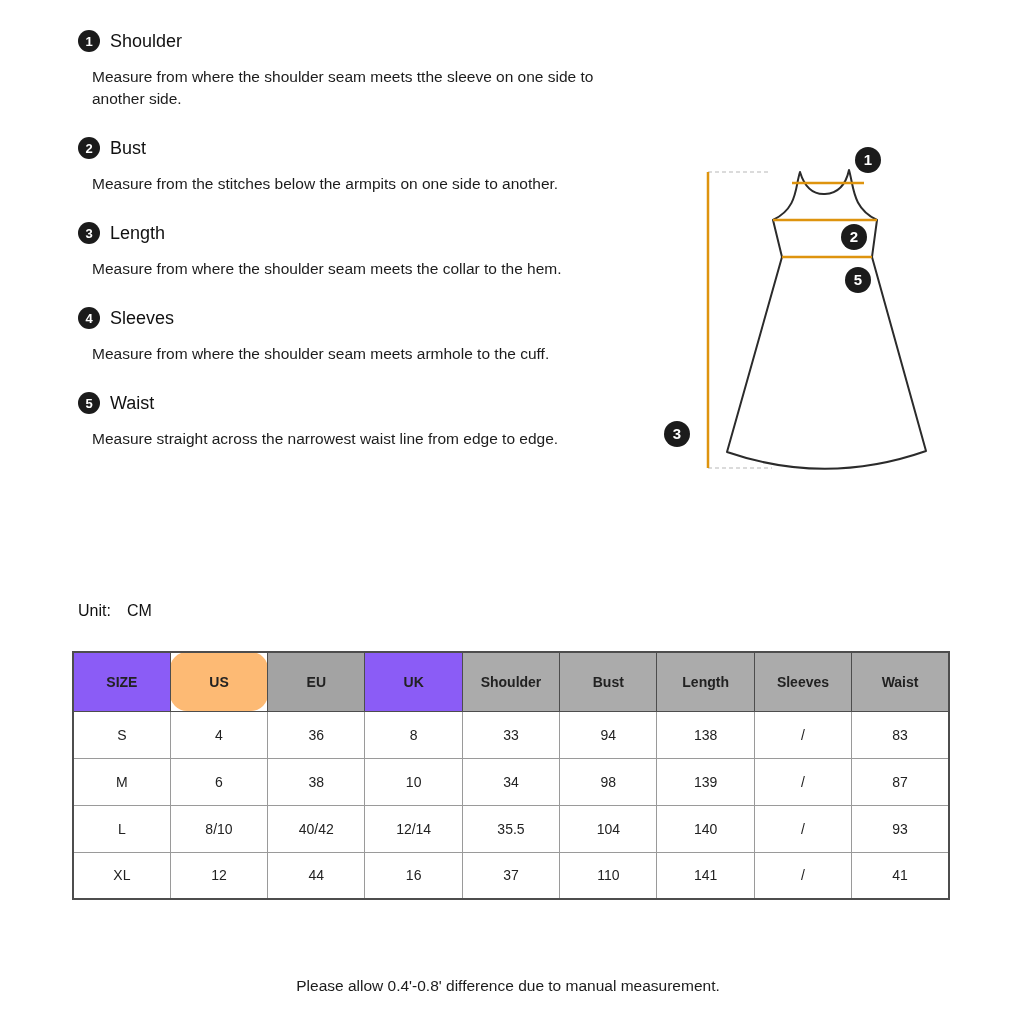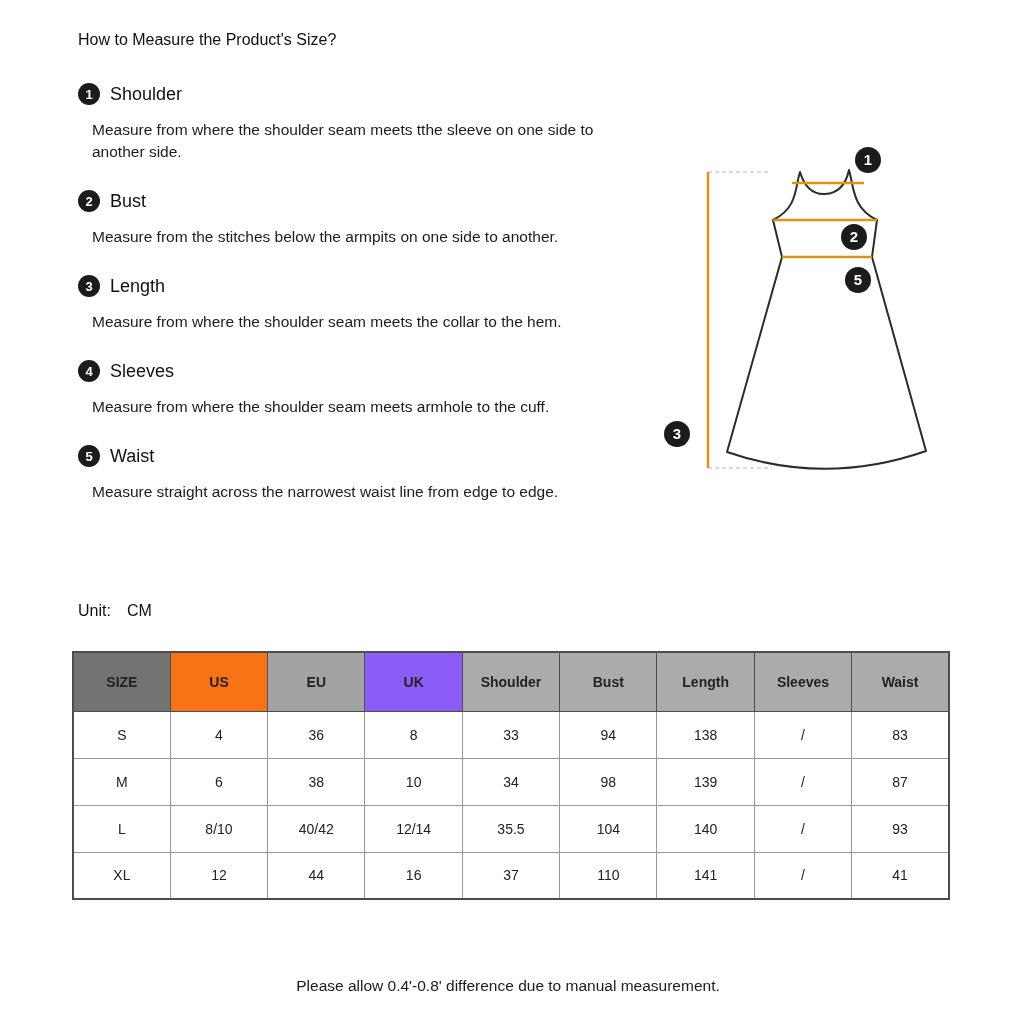--- a/index.html
+++ b/index.html
@@ -107,21 +107,20 @@
     width: 1016px;
     text-align: center;
     font-size: 15.5px;
     color: #1c1c1c;
   }
 </style>
 </head>
 <body>
 
 <div class="left-col">
-  <h1 class="page-title">How to Measure the Product's Size?</h1>
 
   <div class="section">
     <div class="section-heading">
       <span class="num-circle">1</span>
       <span class="section-label">Shoulder</span>
     </div>
     <p class="section-desc">Measure from where the shoulder seam meets tthe sleeve on one side to another side.</p>
   </div>
 
   <div class="section">
@@ -196,22 +195,22 @@
 </svg>
 
 <div class="unit-line">
   <span>Unit:</span>
   <span>CM</span>
 </div>
 
 <table class="size-table">
   <thead>
     <tr>
-        <th style="background: #737373;">SIZE</th>
-        <th style="background: #f97316;">US</th>
+        <th style="background: #8b5cf6;">SIZE</th>
+        <th style="background: #fdba74; border-radius: 17px;">US</th>
         <th style="background: #a3a3a3;">EU</th>
         <th style="background: #8b5cf6;">UK</th>
         <th style="background: rgb(171, 171, 171);">Shoulder</th>
         <th style="background: rgb(171, 171, 171);">Bust</th>
         <th style="background: rgb(171, 171, 171);">Length</th>
         <th style="background: rgb(171, 171, 171);">Sleeves</th>
         <th style="background: rgb(171, 171, 171);">Waist</th>
       </tr>
   </thead>
   <tbody>

